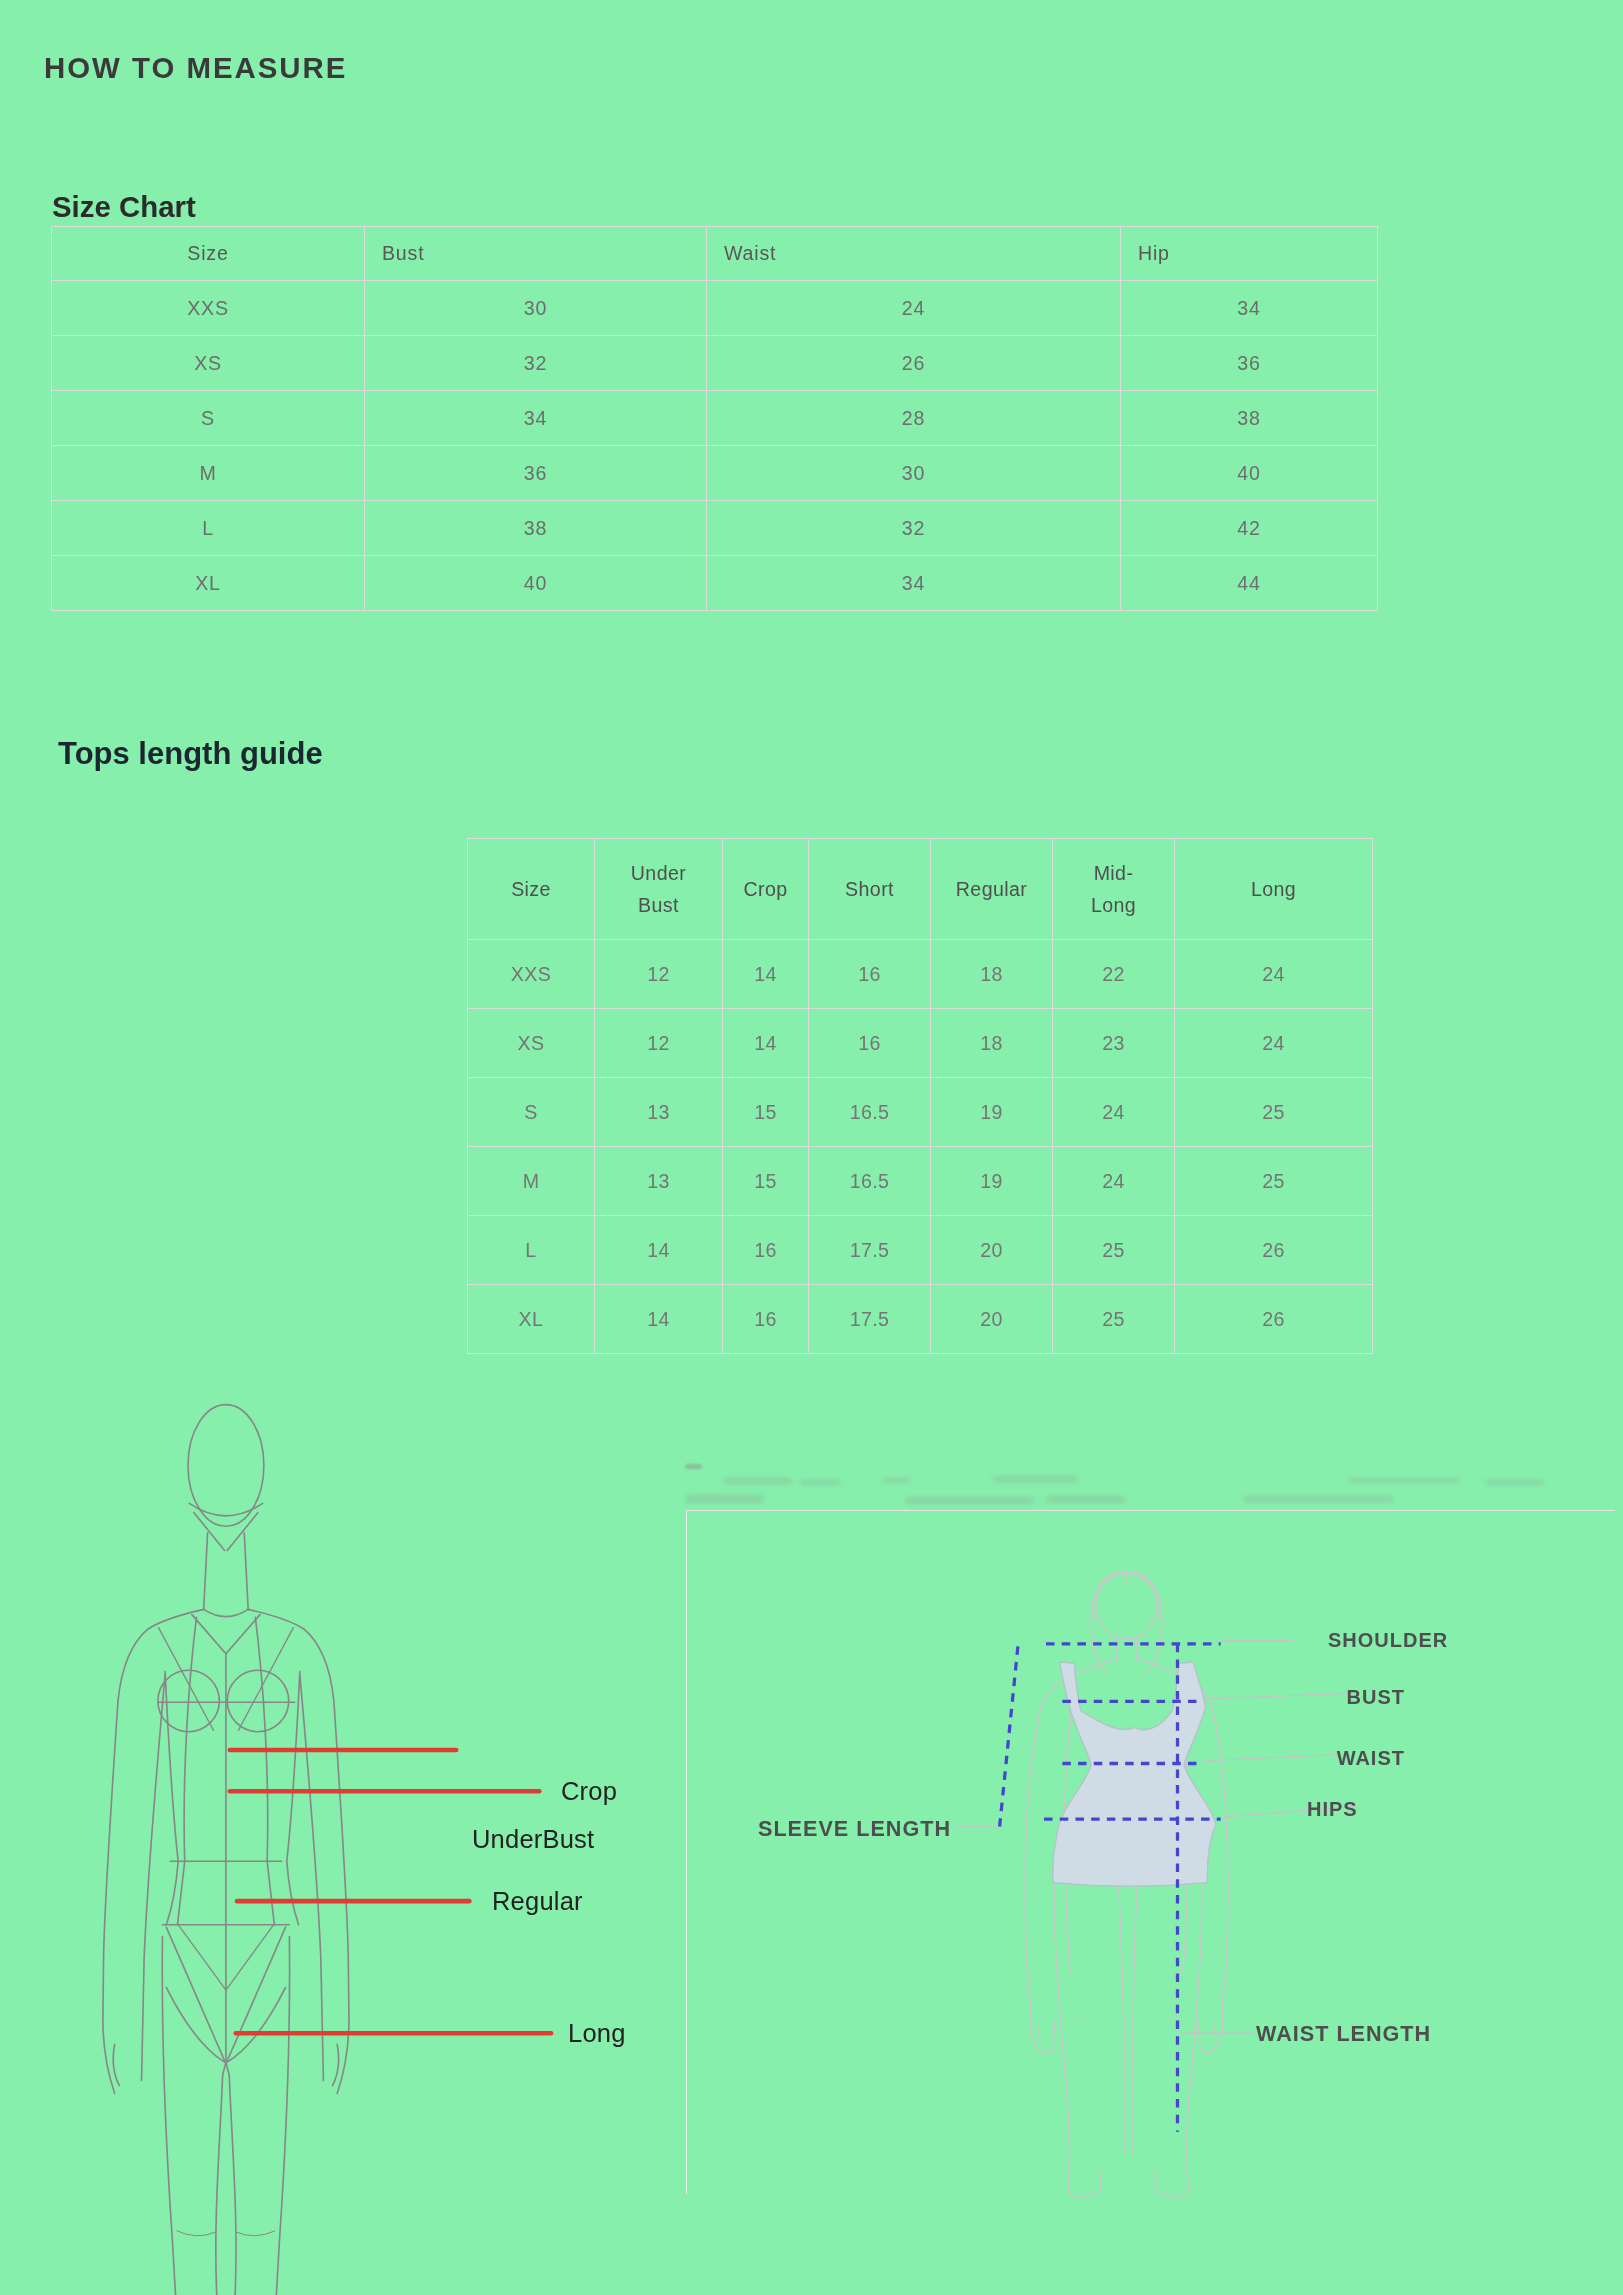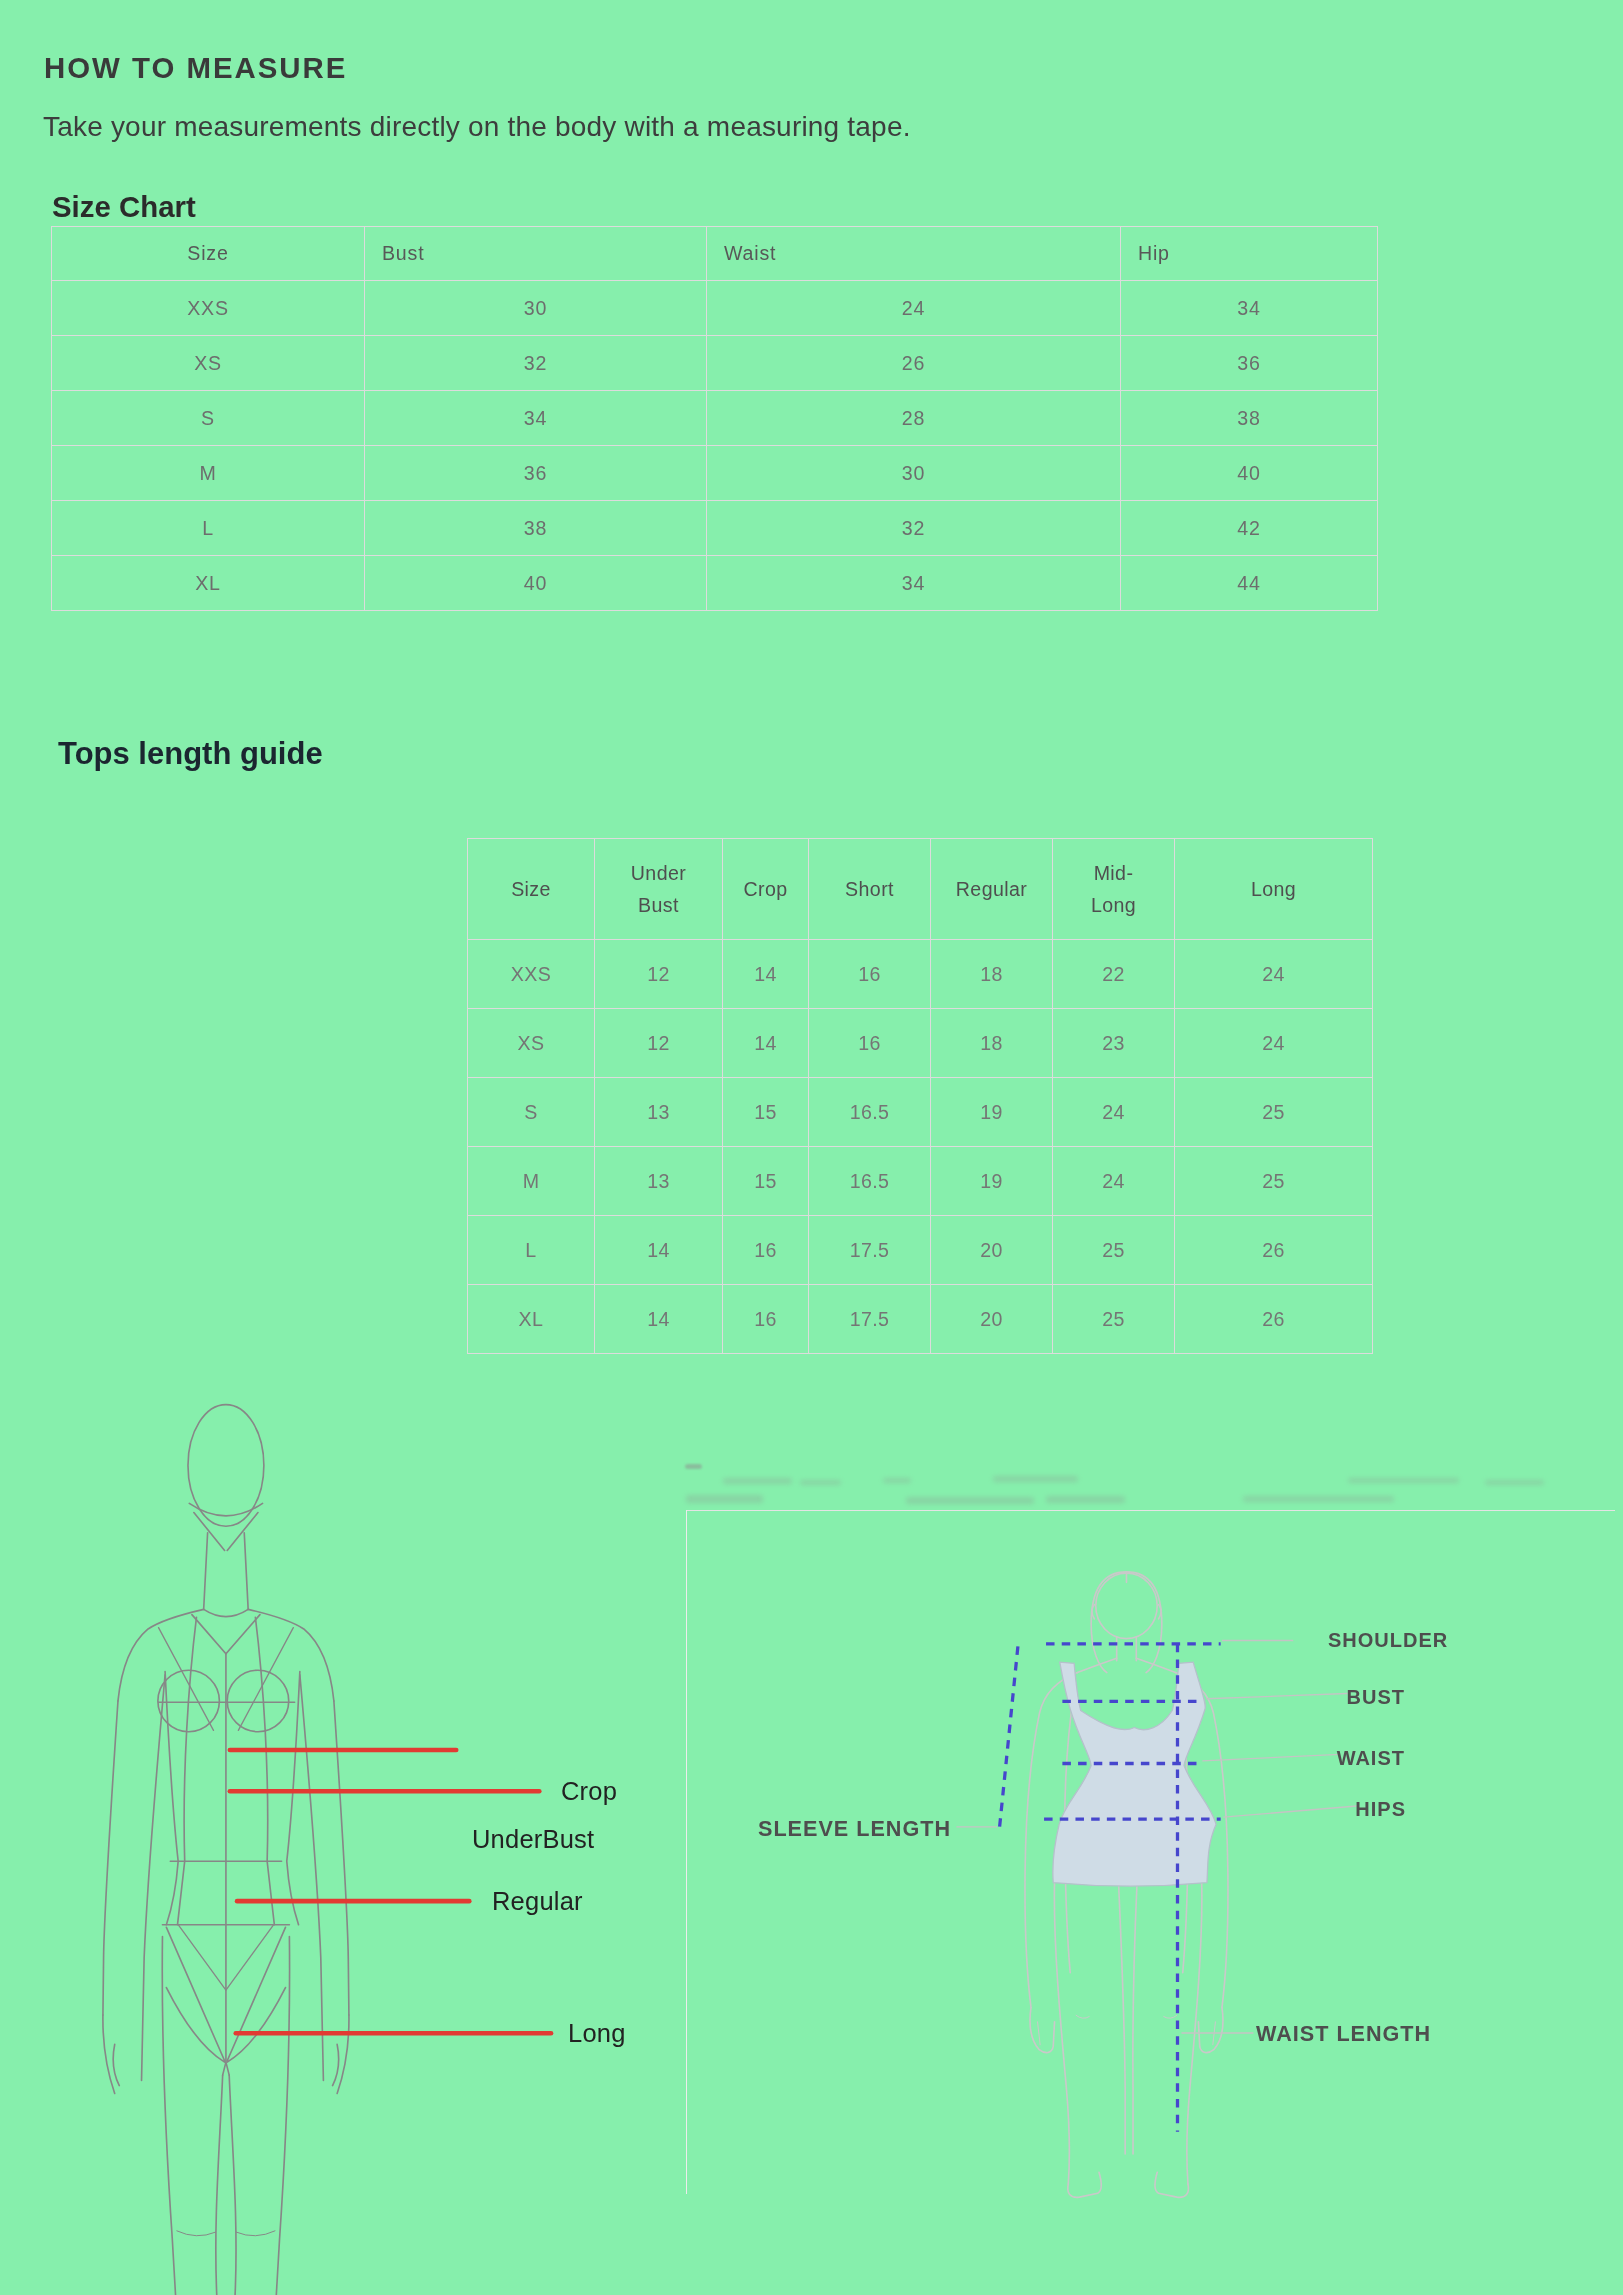--- a/index.html
+++ b/index.html
@@ -36,39 +36,38 @@
   .lab-underbust{left:472px;top:1824px;}
   .lab-crop{left:561px;top:1776px;}
   .lab-regular{left:492px;top:1886px;}
   .lab-long{left:568px;top:2018px;}
 
   
   .dlab{font-size:20px;font-weight:700;color:#4e4e4e;letter-spacing:1px;line-height:23.6px;}
   .lab-shoulder{left:1292px;top:1629px;width:113px;text-align:right;margin-left:36px;}
   .lab-bust{left:1307px;top:1686px;width:98px;text-align:right;}
   .lab-waist{left:1306px;top:1747px;width:99px;text-align:right;}
-  .lab-hips{left:1307px;top:1798px;width:99px;text-align:right;}
+  .lab-hips{left:1307px;top:1798px;width:99px;text-align:left;}
   .lab-sleeve{left:753px;top:1817px;width:198px;text-align:right;font-size:21.6px;}
   .lab-dress{left:1256px;top:2022px;font-size:21.6px;}
 
   
   .p-top{left:686px;top:1510px;width:929px;height:1.3px;background:#e4e4e4;}
   .p-left{left:686px;top:1510px;width:1.3px;height:684px;background:#ececec;}
   .smudge{background:#8e8e8e;opacity:0.28;filter:blur(2.6px);border-radius:2.6px;}
   .smudge.dark{opacity:0.5;filter:blur(1.3px);}
 
   svg{position:absolute;overflow:visible;}
 </style>
 </head>
 <body>
 
 <div class="page">
 
   <div class="abs title">HOW TO MEASURE</div>
-  <div class="abs subtitle">Take your measurements directly on the body with a measuring tape.</div>
   <div class="abs h-size">Size Chart</div>
 
   <table class="t1">
     <colgroup>
       <col style="width:313px">
         <col style="width:342px">
         <col style="width:414px">
         <col style="width:257px">
     </colgroup>
     <thead>

